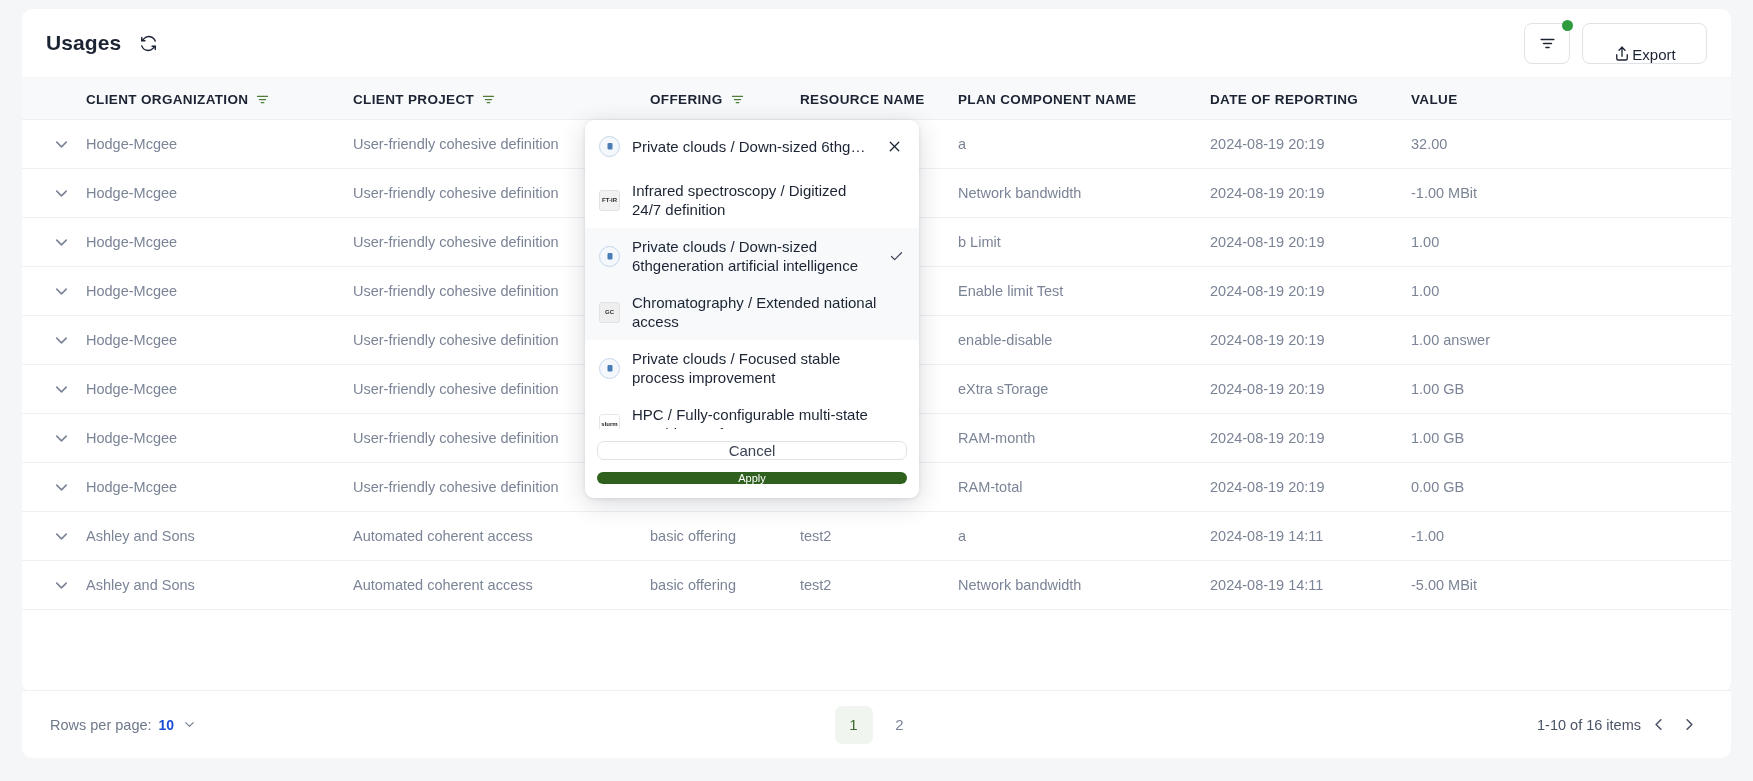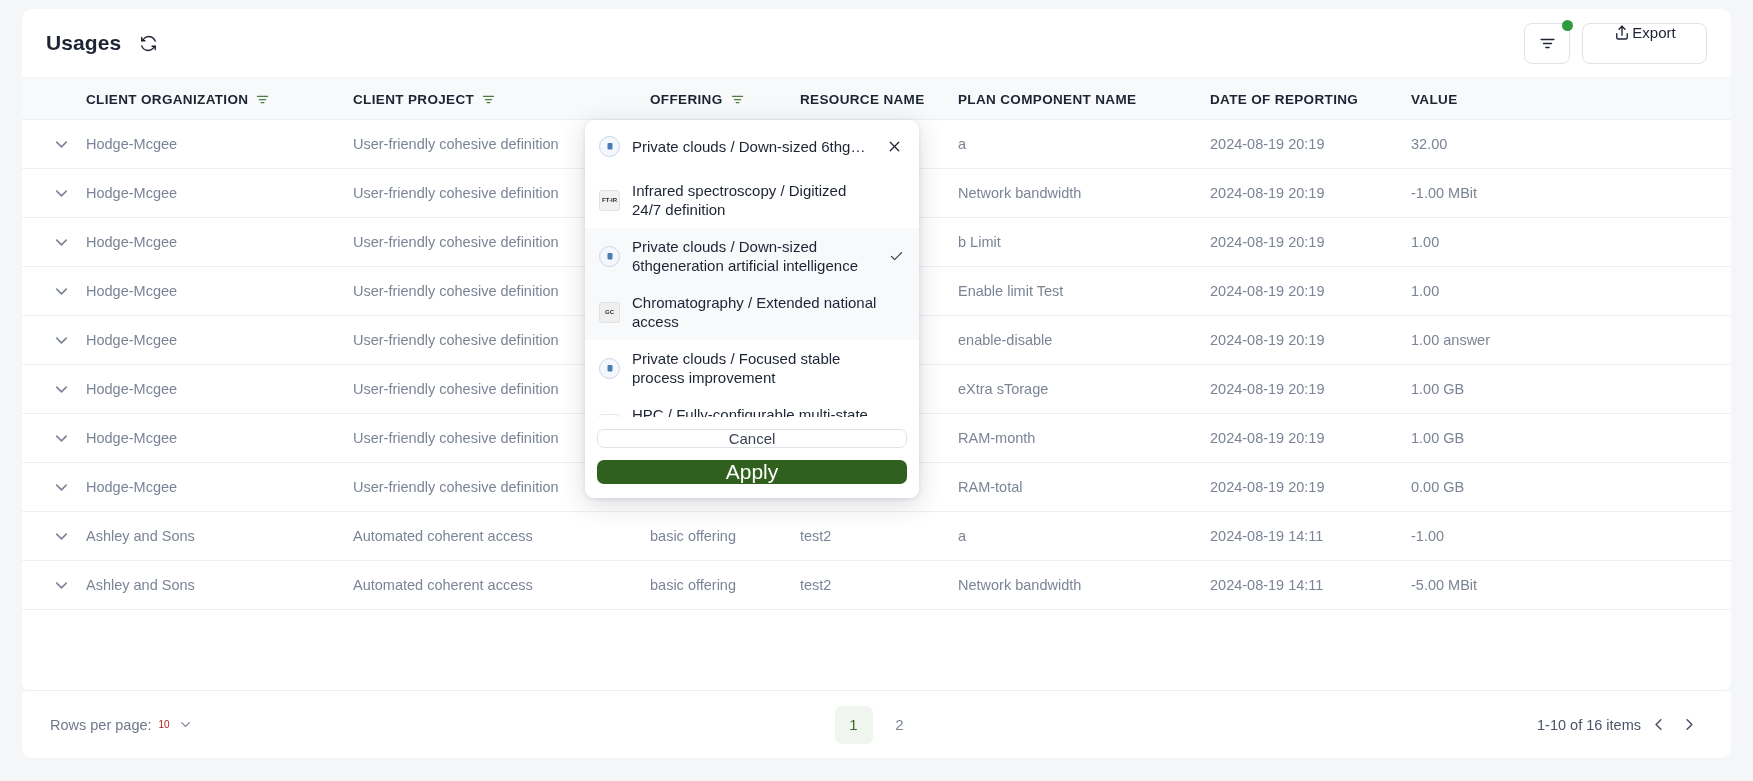--- a/index.html
+++ b/index.html
@@ -42,21 +42,21 @@
     cursor: pointer;
   }
   .filter-dot {
     position: absolute; top: -4px; right: -4px;
     width: 11px; height: 11px; border-radius: 50%;
     background: #2e9b3f;
   }
   .export-btn {
     height: 41px; min-width: 125px;
     border: 1px solid #dfe3e8; border-radius: 8px;
-    background: #fff; display: flex; align-items: flex-start; justify-content: center;
+    background: #fff; display: flex; align-items: flex-end; justify-content: center;
     gap: 1px; padding: 0 17px; cursor: pointer;
     font-size: 15px; color: #1c2434; font-weight: 400;
   }
 
   
   .table-card {
     position: absolute; left: 22px; top: 79px;
     width: 1709px; height: 613px;
     background: #ffffff;
     border-radius: 0 0 10px 10px;
@@ -101,21 +101,21 @@
     position: absolute; left: 22px; top: 690px;
     width: 1709px; height: 68px;
     background: #ffffff; border-radius: 0 0 10px 10px;
     display: flex; align-items: center; padding: 12px 28px;
     border-top: 1px solid #eef1f3;
   }
   .rows-per-page {
     display: flex; align-items: center; gap: 7px;
     font-size: 14.5px; color: #6f7889;
   }
-  .rpp-value { font-weight: 400; color: #b91c1c; font-size: 10px; }
+  .rpp-value { font-weight: 700; color: #1d4ed8; font-size: 14px; }
   .rpp-select { display:flex; align-items:center; gap:8px; cursor:pointer; }
   .pager-center {
     position: absolute; left: 50%; transform: translateX(-50%);
     display: flex; align-items: center; gap: 8px;
   }
   .pg {
     min-width: 38px; height: 38px; border-radius: 7px;
     display: flex; align-items: center; justify-content: center;
     font-size: 15px; color: #7b8496; cursor: pointer; background: transparent;
     border: none;
@@ -170,21 +170,21 @@
     background: #ffffff;
     flex-direction: column;
   }
   .btn-cancel {
     flex: 1; height: 40px; border: 1px solid #dfe3e8; border-radius: 7px;
     background: #fff; font-size: 15px; color: #3b4354; cursor: pointer;
     font-family: inherit;
   }
   .btn-apply {
     flex: 1.28; height: 44px; border: none; border-radius: 7px;
-    background: #2f601d; color: #ffffff; font-size: 21px; cursor: pointer;
+    background: #2f601d; color: #ffffff; font-size: 11px; cursor: pointer;
     font-family: inherit;
   }
 
   
   .fav {
     width: 21px; height: 21px; flex: none;
     border-radius: 3px;
     display: flex; align-items: center; justify-content: center;
     font-size: 6px; font-weight: 700; line-height: 1;
     overflow: hidden;

